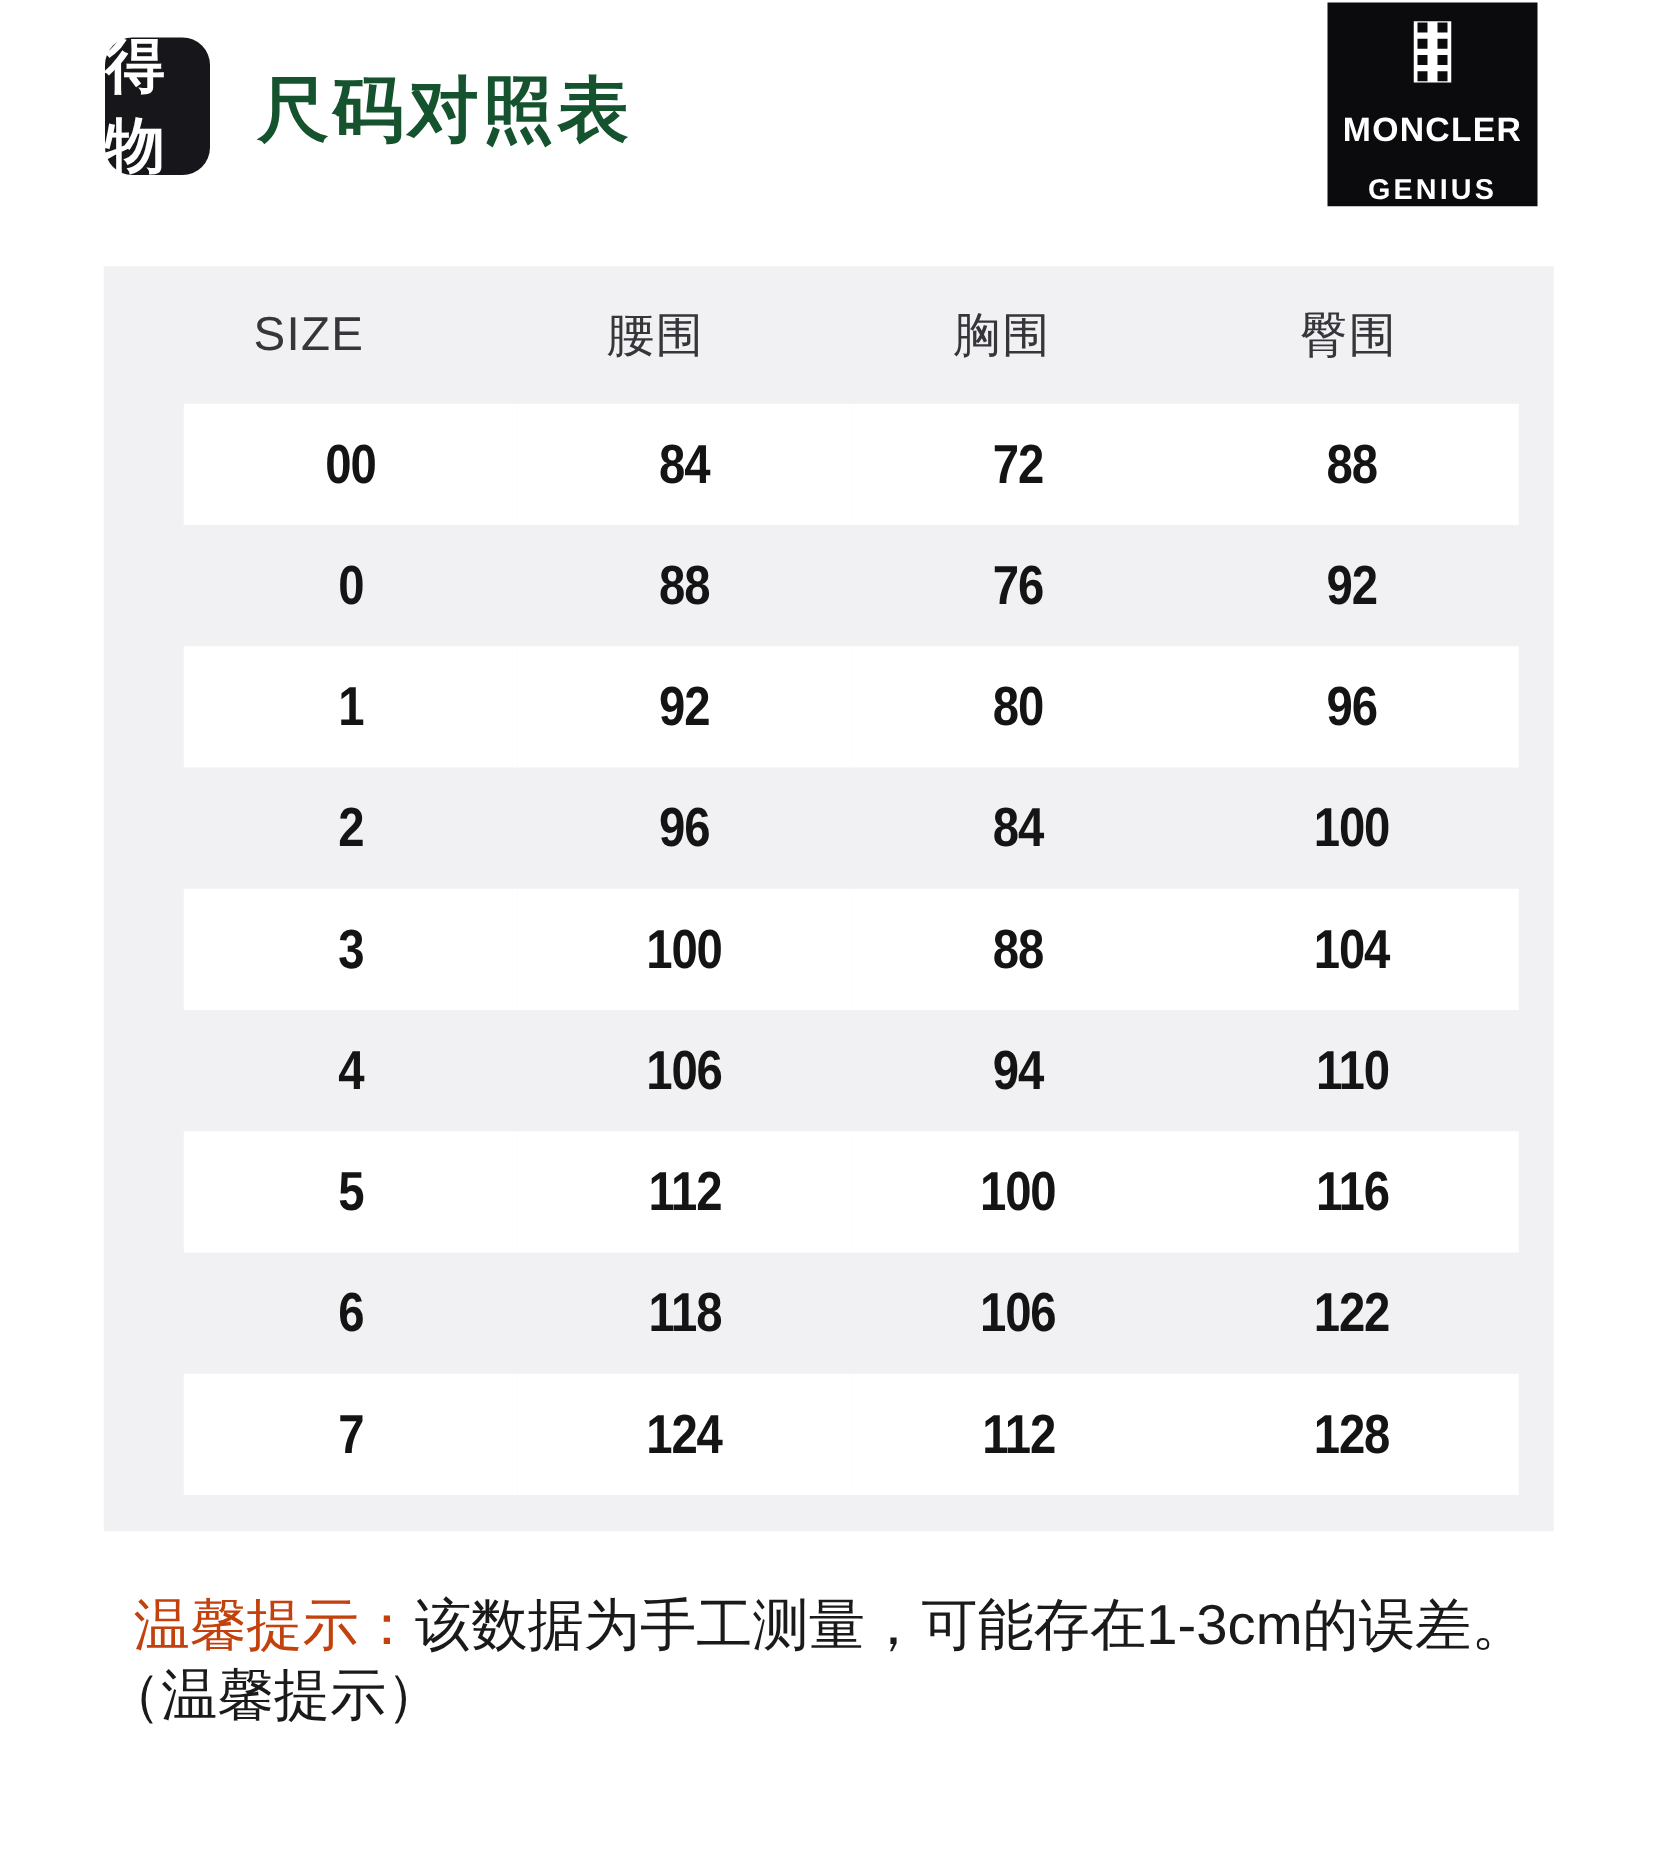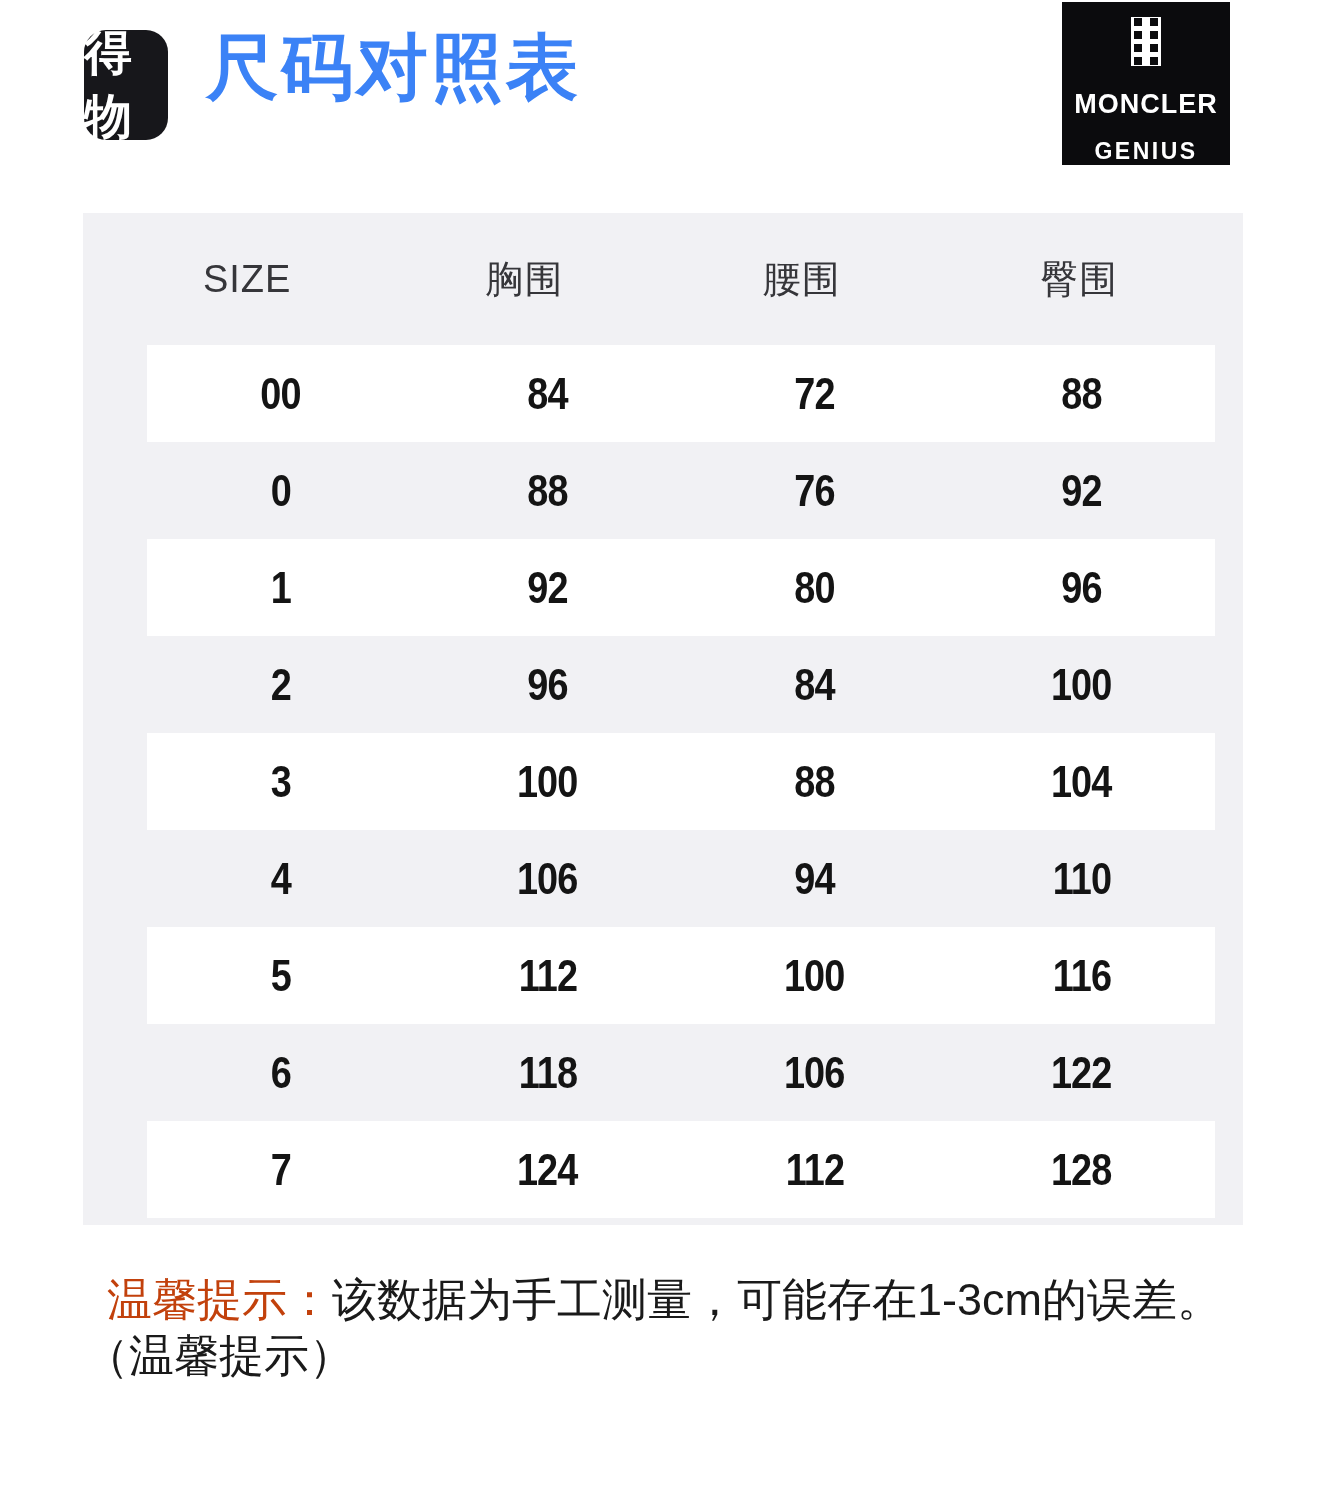--- a/index.html
+++ b/index.html
@@ -19,25 +19,25 @@
     width: 84px; height: 110px;
     background: var(--dewu_bg, #17171b);
     border-radius: 22px;
     display: flex; align-items: center; justify-content: center;
     color: #ffffff;
     font-size: 48px; font-weight: 700;
     letter-spacing: -4px;
   }
   .page-title {
     position: absolute;
-    left: 206px; top: 11px;
+    left: 206px; top: 32px;
     margin: 0;
-    font-size: 72px; font-weight: 700;
+    font-size: 57px; font-weight: 700;
     letter-spacing: 3px;
-    color: #3b82f6;
+    color: #14532d;
     line-height: 112px;
   }
   .moncler-box {
     position: absolute;
     left: 1062px; top: 2px;
     width: 168px; height: 163px;
     background: var(--moncler_bg, #0b0b0d);
     display: flex; flex-direction: column; align-items: center;
     box-sizing: border-box;
     gap: 16px;
@@ -70,21 +70,21 @@
   
   .table-panel {
     position: absolute;
     left: 83px; top: 213px;
     width: 1160px; height: 1012px;
     background: var(--panel_bg, #f1f1f4);
     box-sizing: border-box;
     padding: 0 28px;
   }
   .thead {
-    height: 132px;
+    height: 110px;
     display: grid;
     grid-template-columns: repeat(4, 1fr);
     column-gap: 5px;
     align-items: center;
   }
   .th {
     text-align: center;
     font-size: 38px;
     font-weight: 300;
     color: #36363a;
@@ -143,22 +143,22 @@
       <div class="sq"></div>
       <div class="sq"></div>
     </div>
     <div class="moncler-name">MONCLER</div>
     <div class="genius-name">GENIUS</div>
   </div>
 
   <section class="table-panel">
     <div class="thead">
       <div class="th">SIZE</div>
+      <div class="th">腰围</div>
       <div class="th">胸围</div>
-      <div class="th">腰围</div>
       <div class="th">臀围</div>
     </div>
     <div>
         <div class="trow white">
           <div class="tcell">
             <span class="num">00</span>
           </div>
           <div class="tcell">
             <span class="num">84</span>
           </div>

